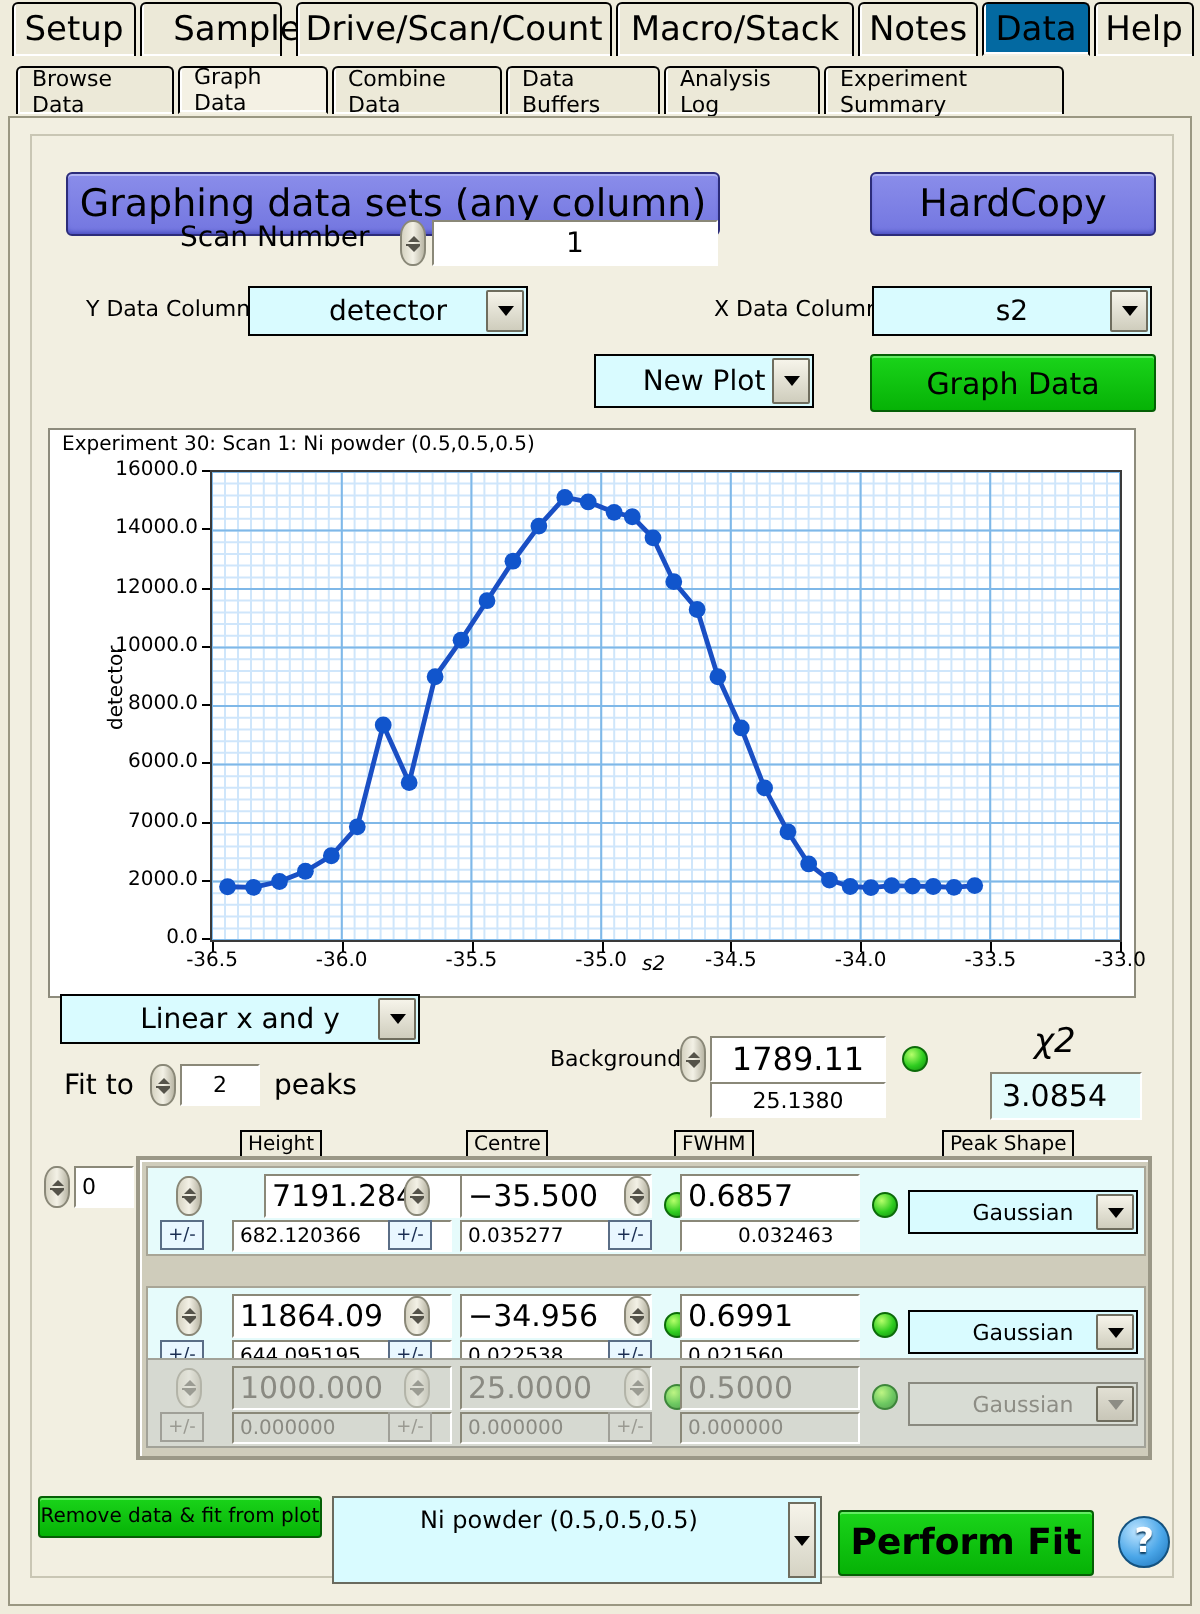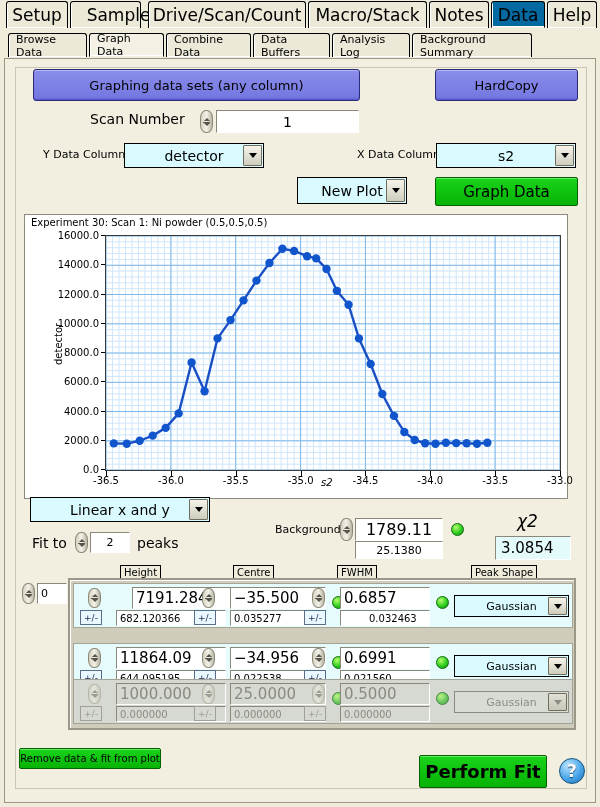--- a/index.html
+++ b/index.html
@@ -41,23 +41,24 @@
     position:absolute;left:4px;top:58px;width:592px;height:745px;
     background:#f2efe1;border:1px solid #9a9782;
     box-sizing:border-box;
   }
 
   
   .bluebtn{
     position:absolute;background:#7b7fe6;
     border:1px solid #2c2c7a;border-radius:3px;
     display:flex;align-items:center;justify-content:center;
-    font-size:13px;color:#000;cursor:pointer;
+    font-size:19px;color:#000;cursor:pointer;
     box-shadow: inset 0 1px 0 #b3b6f2, inset 0 -2px 2px -1px #4a4ec0;
     background-image:linear-gradient(#8a8dea,#7376e0);
+    margin-top:17px;
   }
   .greenbtn{
     position:absolute;background:#0ec40e;
     border:1px solid #055f05;border-radius:2px;
     display:flex;align-items:center;justify-content:center;
     color:#000;cursor:pointer;
     background-image:linear-gradient(#1ad41a,#06b206);
     box-shadow: inset 0 1px 0 #63ec63;
   }
 
@@ -196,21 +197,21 @@
       <div class="tab sel" style="left: 491px; width: 54px;">Data</div>
       <div class="tab" style="left: 547px; width: 50px;">Help</div>
     </div>
 
   <div class="tabs2" id="subTabs">
       <div class="tab2" style="left: 8px; width: 79px;">Browse Data</div>
       <div class="tab2 sel" style="left: 89px; width: 75px;">Graph Data</div>
       <div class="tab2" style="left: 166px; width: 85px;">Combine Data</div>
       <div class="tab2" style="left: 253px; width: 77px;">Data Buffers</div>
       <div class="tab2" style="left: 332px; width: 78px;">Analysis Log</div>
-      <div class="tab2" style="left: 412px; width: 120px;">Background Summary</div>
+      <div class="tab2" style="left: 412px; width: 120px;">Experiment Summary</div>
     </div>
 
   <div class="panel">
     <div class="innerframe"></div>
   </div>
 
   <div class="bluebtn" style="left:33px;top:69px;width:325px;height:30px;">Graphing data sets (any column)</div>
 
   <div class="bluebtn" style="left:435px;top:69px;width:141px;height:30px;">HardCopy</div>
 
@@ -242,21 +243,21 @@
 
   <div class="plotwrap">
     <div class="plottitle">Experiment  30: Scan  1:  Ni powder (0.5,0.5,0.5)</div>
     <div class="ylab">detector</div>
     <div class="xlab">s2</div>
     <div id="yTicks">
         <div class="ytick" style="top: 254px; right: 468px; left: 0px;">0.0</div>
         <div class="ytickmark" style="top: 254px; left: 76px;"></div>
         <div class="ytick" style="top: 224.75px; right: 468px; left: 0px;">2000.0</div>
         <div class="ytickmark" style="top: 224.75px; left: 76px;"></div>
-        <div class="ytick" style="top: 195.5px; right: 468px; left: 0px;">4000.0</div>
+        <div class="ytick" style="top: 195.5px; right: 468px; left: 0px;">7000.0</div>
         <div class="ytickmark" style="top: 195.5px; left: 76px;"></div>
         <div class="ytick" style="top: 166.25px; right: 468px; left: 0px;">6000.0</div>
         <div class="ytickmark" style="top: 166.25px; left: 76px;"></div>
         <div class="ytick" style="top: 137px; right: 468px; left: 0px;">8000.0</div>
         <div class="ytickmark" style="top: 137px; left: 76px;"></div>
         <div class="ytick" style="top: 107.75px; right: 468px; left: 0px;">10000.0</div>
         <div class="ytickmark" style="top: 107.75px; left: 76px;"></div>
         <div class="ytick" style="top: 78.5px; right: 468px; left: 0px;">12000.0</div>
         <div class="ytickmark" style="top: 78.5px; left: 76px;"></div>
         <div class="ytick" style="top: 49.25px; right: 468px; left: 0px;">14000.0</div>
@@ -589,18 +590,22 @@
         <div class="led dim" style="left: 362px; top: 12px;"></div>
         <div class="combo dim" style="left: 380px; top: 11px; width: 115px; height: 22px; font-size: 11px;">
           <span>Gaussian</span>
           <span class="arrowbox"></span>
         </div>
       </div>
     </div>
 
   <div class="greenbtn" style="left:19px;top:748px;width:140px;height:19px;font-size:10px;">Remove data &amp; fit from plot</div>
 
+  <div class="listbox" style="left:166px;top:748px;width:245px;height:44px;">
+    <span class="lbtext">Ni powder (0.5,0.5,0.5)</span>
+    <span class="lbarrow"></span>
+  </div>
 
   <div class="greenbtn" style="left:419px;top:755px;width:126px;height:31px;font-size:18px;font-weight:bold;">Perform Fit</div>
 
   <div class="helpbtn" style="left:559px;top:758px;">?</div>
 
 </div>
 
 </body></html>

